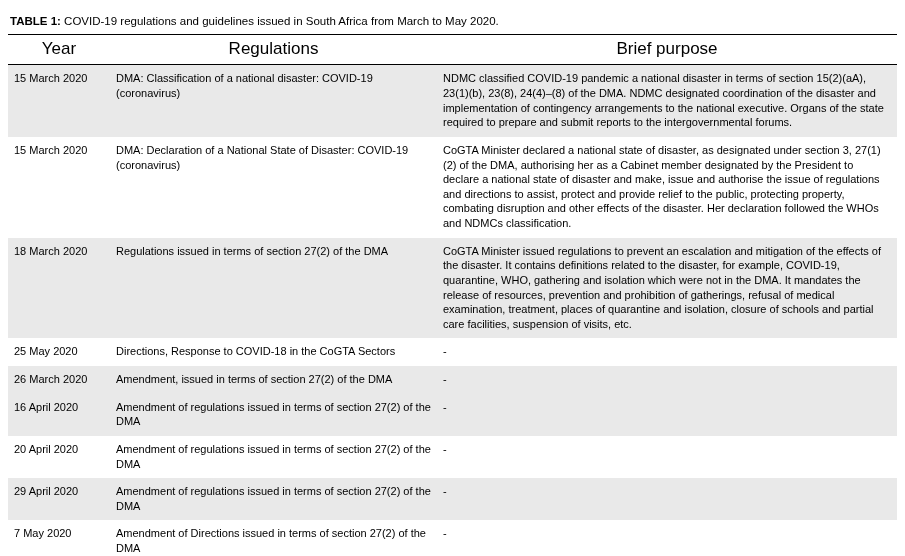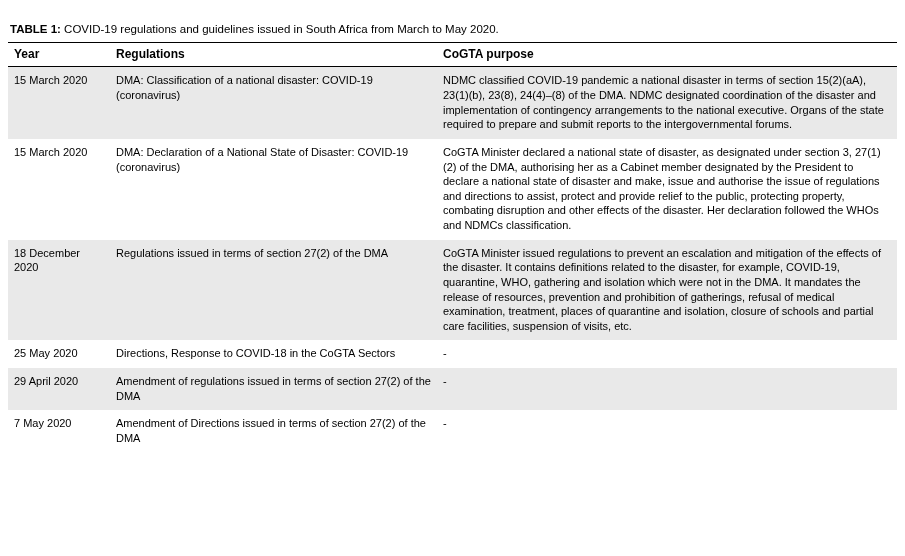--- a/index.html
+++ b/index.html
@@ -12,40 +12,40 @@
     height: 556px;
     font-family: "Liberation Sans", sans-serif;
     color: #000000;
     font-size: 11px;
     overflow: hidden;
   }
   .page {
     width: 905px;
     height: 556px;
     box-sizing: border-box;
-    padding: 16px 8px;
+    padding: 8px 8px;
     position: relative;
   }
   .caption {
     font-size: 11.5px;
     padding: 6px 0 6px 2px;
     line-height: 1.25;
   }
   .caption b {
     font-weight: bold;
   }
   table {
     border-collapse: collapse;
     width: 889px;
     table-layout: fixed;
   }
   thead th {
-    text-align: left;
-    font-weight: bold;
-    font-size: 12px;
+    text-align: center;
+    font-weight: normal;
+    font-size: 17px;
     padding: 4px 6px 5px 6px;
     border-top: 1.3px solid #000;
     border-bottom: 1.1px solid #000;
     vertical-align: bottom;
   }
   tbody td {
     font-size: 11px;
     padding: 6px 6px 7px 6px;
     vertical-align: top;
     line-height: 1.33;
@@ -70,42 +70,57 @@
   <table>
     <colgroup>
       <col class="c-year">
       <col class="c-leg">
       <col class="c-purp">
     </colgroup>
     <thead>
       <tr>
         <th>Year</th>
         <th>Regulations</th>
-        <th>CoGTA purpose</th>
+        <th>Brief purpose</th>
       </tr>
     </thead>
     <tbody>
       <tr class="alt">
         <td>15 March 2020</td>
         <td>DMA: Classification of a national disaster: COVID-19 (coronavirus)</td>
         <td>NDMC classified COVID-19 pandemic a national disaster in terms of section 15(2)(aA), 23(1)(b), 23(8), 24(4)–(8) of the DMA. NDMC designated coordination of the disaster and implementation of contingency arrangements to the national executive. Organs of the state required to prepare and submit reports to the intergovernmental forums.</td>
       </tr>
       <tr>
         <td>15 March 2020</td>
         <td>DMA: Declaration of a National State of Disaster: COVID-19 (coronavirus)</td>
         <td>CoGTA Minister declared a national state of disaster, as designated under section 3, 27(1)(2) of the DMA, authorising her as a Cabinet member designated by the President to declare a national state of disaster and make, issue and authorise the issue of regulations and directions to assist, protect and provide relief to the public, protecting property, combating disruption and other effects of the disaster. Her declaration followed the WHOs and NDMCs classification.</td>
       </tr>
       <tr class="alt">
-        <td>18 December 2020</td>
+        <td>18 March 2020</td>
         <td>Regulations issued in terms of section 27(2) of the DMA</td>
         <td>CoGTA Minister issued regulations to prevent an escalation and mitigation of the effects of the disaster. It contains definitions related to the disaster, for example, COVID-19, quarantine, WHO, gathering and isolation which were not in the DMA. It mandates the release of resources, prevention and prohibition of gatherings, refusal of medical examination, treatment, places of quarantine and isolation, closure of schools and partial care facilities, suspension of visits, etc.</td>
       </tr>
       <tr>
         <td>25 May 2020</td>
         <td>Directions, Response to COVID-18 in the CoGTA Sectors</td>
+        <td>-</td>
+      </tr>
+      <tr class="alt">
+        <td>26 March 2020</td>
+        <td>Amendment, issued in terms of section 27(2) of the DMA</td>
+        <td>-</td>
+      </tr>
+      <tr class="alt">
+        <td>16 April 2020</td>
+        <td>Amendment of regulations issued in terms of section 27(2) of the DMA</td>
+        <td>-</td>
+      </tr>
+      <tr>
+        <td>20 April 2020</td>
+        <td>Amendment of regulations issued in terms of section 27(2) of the DMA</td>
         <td>-</td>
       </tr>
       <tr class="alt">
         <td>29 April 2020</td>
         <td>Amendment of regulations issued in terms of section 27(2) of the DMA</td>
         <td>-</td>
       </tr>
       <tr>
         <td>7 May 2020</td>
         <td>Amendment of Directions issued in terms of section 27(2) of the DMA</td>

